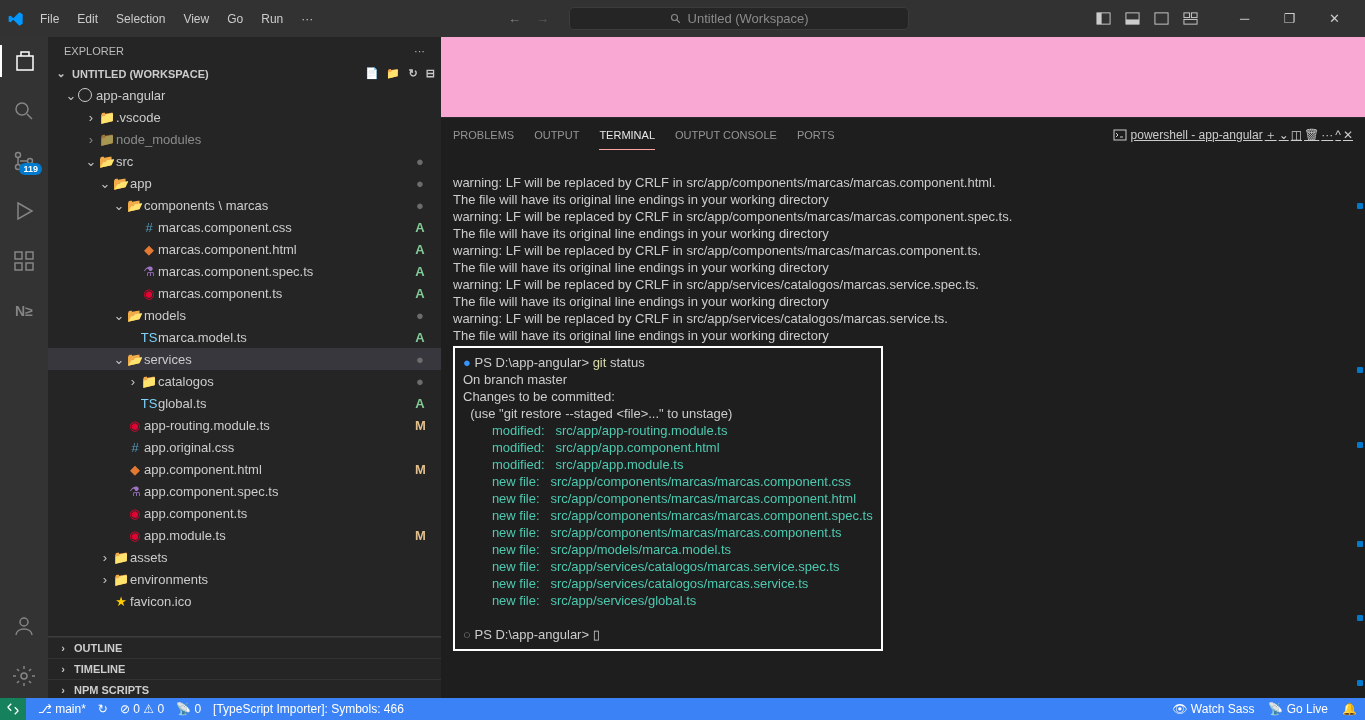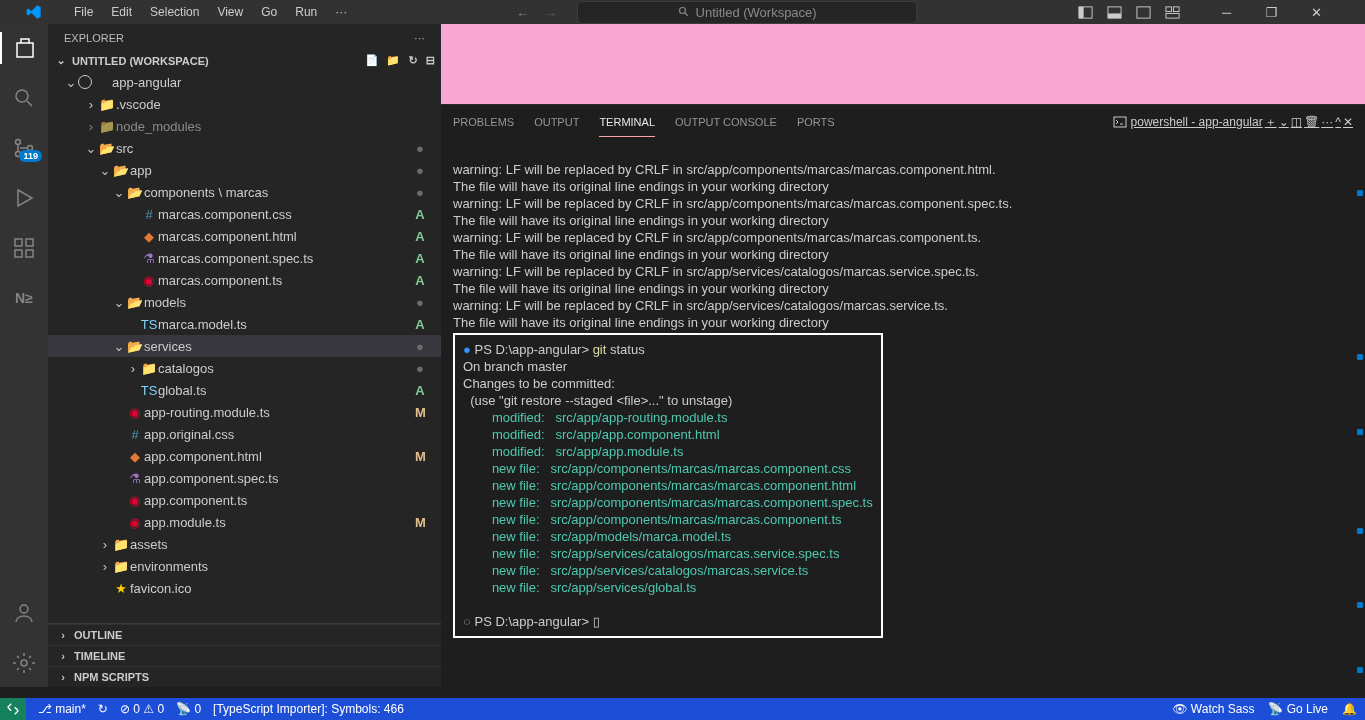--- a/index.html
+++ b/index.html
@@ -1,17 +1,17 @@
 <!DOCTYPE html>
 <html><head>
 <meta charset="utf-8">
 <style>
 * { margin: 0; padding: 0; box-sizing: border-box; font-family: -apple-system, "Segoe UI", sans-serif; }
 body { background: #1e1e1e; color: #cccccc; overflow: hidden; font-size: 13px; width: 1365px; height: 720px; position: relative; }
-.title-bar { height: 24px; background: #323233; display: flex; align-items: center; padding: 0 26px; color: #cccccc; gap: 16px; }
+.title-bar { height: 37px; background: #323233; display: flex; align-items: center; padding: 0 8px; color: #cccccc; }
 .menu-bar { display: flex; gap: 2px; margin-left: 8px; }
 .menu-item { padding: 4px 8px; cursor: pointer; color: #cccccc; font-size: 12px; }
 .logo { width: 16px; height: 16px; display:flex; align-items:center; justify-content:center;}
 .title-center { flex: 1; display: flex; justify-content: center; align-items: center; gap: 20px; }
 .nav-arrows { display: flex; gap: 15px; color: #858585; }
 .search-box { background: #252526; border: 1px solid #3c3c3c; border-radius: 5px; padding: 3px 12px; width: 340px; text-align: center; color: #8a8a8a; display:flex; align-items:center; justify-content:center; gap:6px;}
 .title-actions { display: flex; gap: 14px; align-items: center; color: #cccccc; }
 .win-controls { display: flex; gap: 0; margin-left: 10px;}
 .win-btn { width: 45px; height: 35px; display: flex; align-items: center; justify-content: center; color: #cccccc;}
 .main { display: flex; height: calc(100% - 35px - 22px); }
@@ -35,21 +35,21 @@
 .editor-area { flex: 1; display: flex; flex-direction: column; background: #f9a8d4; position:relative;}
 .empty-editor { flex:1; display:flex; align-items:center; justify-content:center; opacity:0.05;}
 .panel-tabs { display: flex; align-items: center; padding: 0 12px; height: 35px; border-bottom: 1px solid #1e1e1e; gap: 20px; font-size:11px; color:#969696;}
 .ptab { padding: 8px 0; cursor:pointer;}
 .ptab.active { color:#e7e7e7; border-bottom: 1px solid #fca5a5;}
 .panel-actions { margin-left:auto; display:flex; gap:2px; align-items:center; font-size:12px; color:#cccccc;text-decoration:underline;}
 .terminal { flex:1; font-family: "Consolas", monospace; font-size: 13px; padding: 4px 12px; line-height: 17px; overflow-y:auto; color:#cccccc; white-space:pre; position:relative;}
 .term-box { border: 2px solid #fff; padding: 6px 8px; margin-top:2px; display:inline-block;}
 .green { color: #4ec9b0;}
 .yellow { color: #dcdcaa;}
-.status-bar { position:absolute; bottom:0; left:0; right:0; height: 22px; background: #1d4ed8; color: #fff; display: flex; align-items: center; padding: 0 8px; font-size: 12px; gap: 12px;}
+.status-bar { position:absolute; bottom:0; left:0; right:0; height: 22px; background: #3b82f6; color: #fff; display: flex; align-items: center; padding: 0 8px; font-size: 12px; gap: 12px;}
 .status-left { display:flex; gap:12px; align-items:center;}
 .status-right { margin-left:auto; display:flex; gap:14px; align-items:center;}
 .remote-btn { background:#16825d; height:22px; display:flex; align-items:center; padding:0 6px; margin-left:-8px;}
 svg { display:block; }
 .outline-sections { border-top:1px solid #3c3c3c;}
 .outline-sec { padding:4px 8px; font-size:11px; font-weight:bold; display:flex; align-items:center; gap:4px; border-top:1px solid rgba(60,60,60,0.6);}
 .ico-folder { color:#dcb67a;}
 .ico-folder-blue { color:#75beff;}
 .ico-css { color:#519aba;}
 .ico-html { color:#e37933;}
@@ -191,21 +191,21 @@
         <span>📄</span>
         <span>📁</span>
         <span>↻</span>
         <span>⊟</span>
       </div>
     </div>
     <div class="tree">
       <div class="tree-row" style="padding-left:16px">
           <span class="tw">⌄</span>
           <span class="circle-o"></span>
-          <span style="margin-left:20px">app-angular</span>
+          <span style="margin-left:4px">app-angular</span>
         </div>
       <div class="tree-row" style="padding-left:36px">
           <span class="tw">›</span>
           <span class="fi ico-folder-blue">📁</span>
           <span>.vscode</span>
         </div>
       <div class="tree-row" style="padding-left:36px;opacity:.6">
           <span class="tw">›</span>
           <span class="fi" style="color:#8dc149">📁</span>
           <span>node_modules</span>

